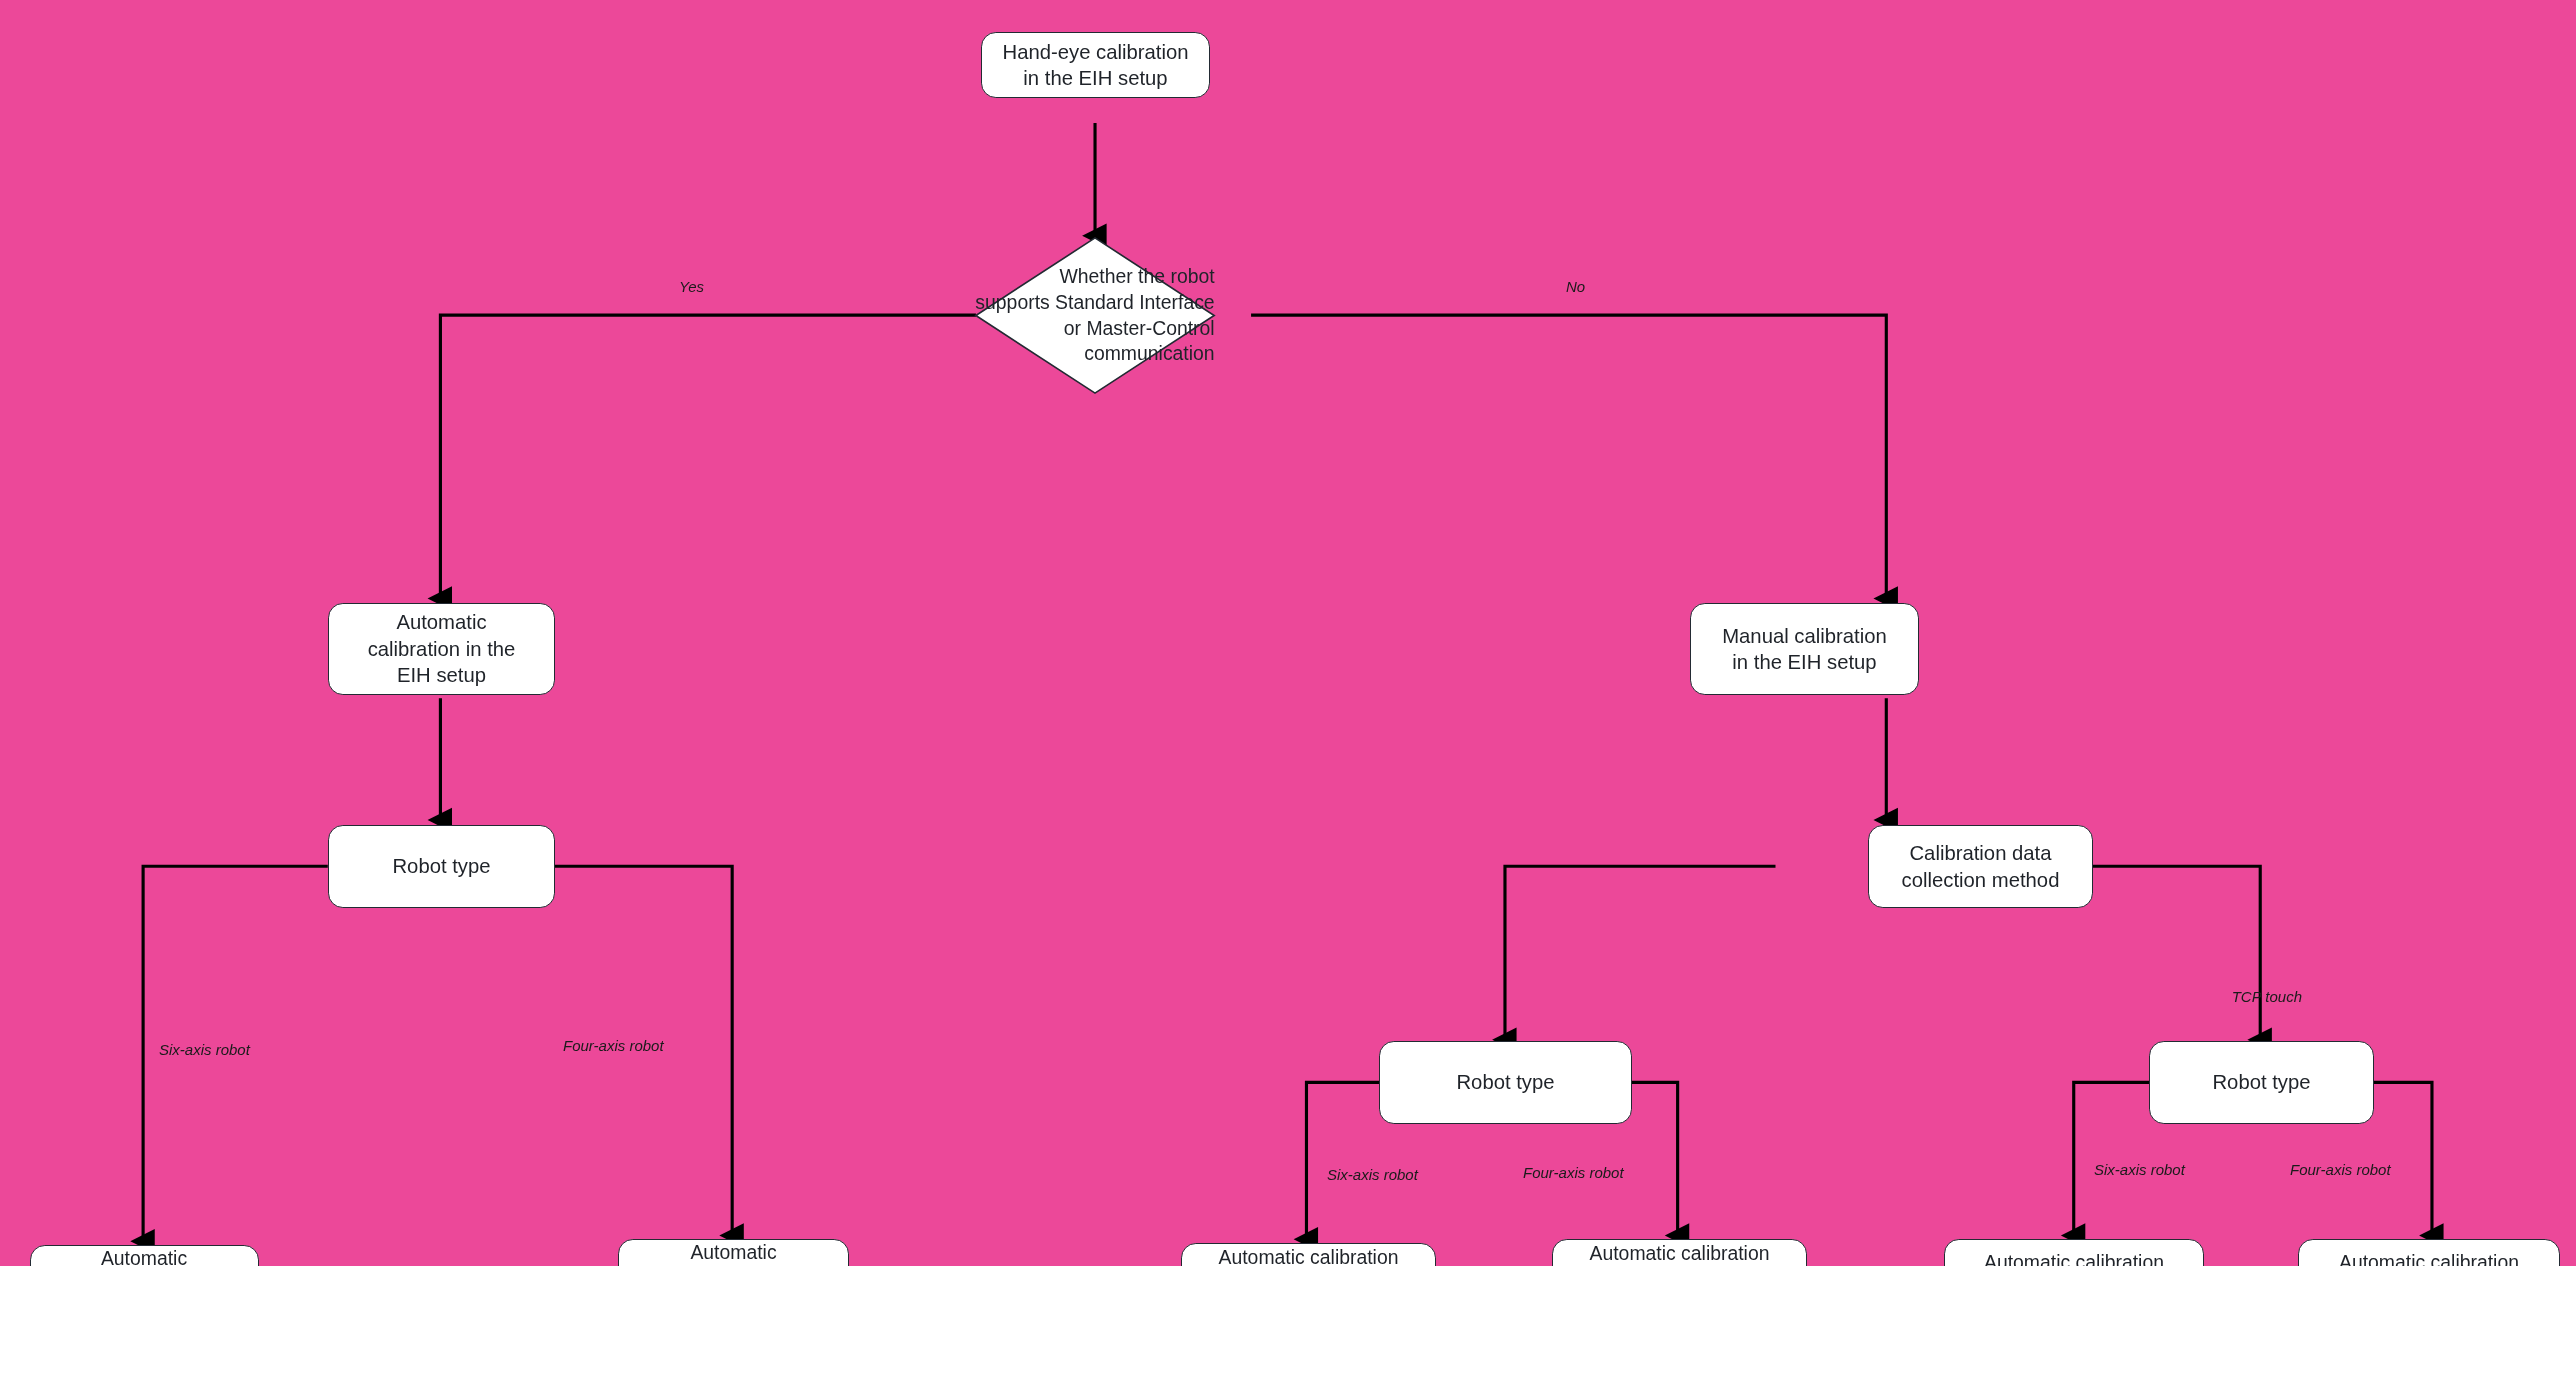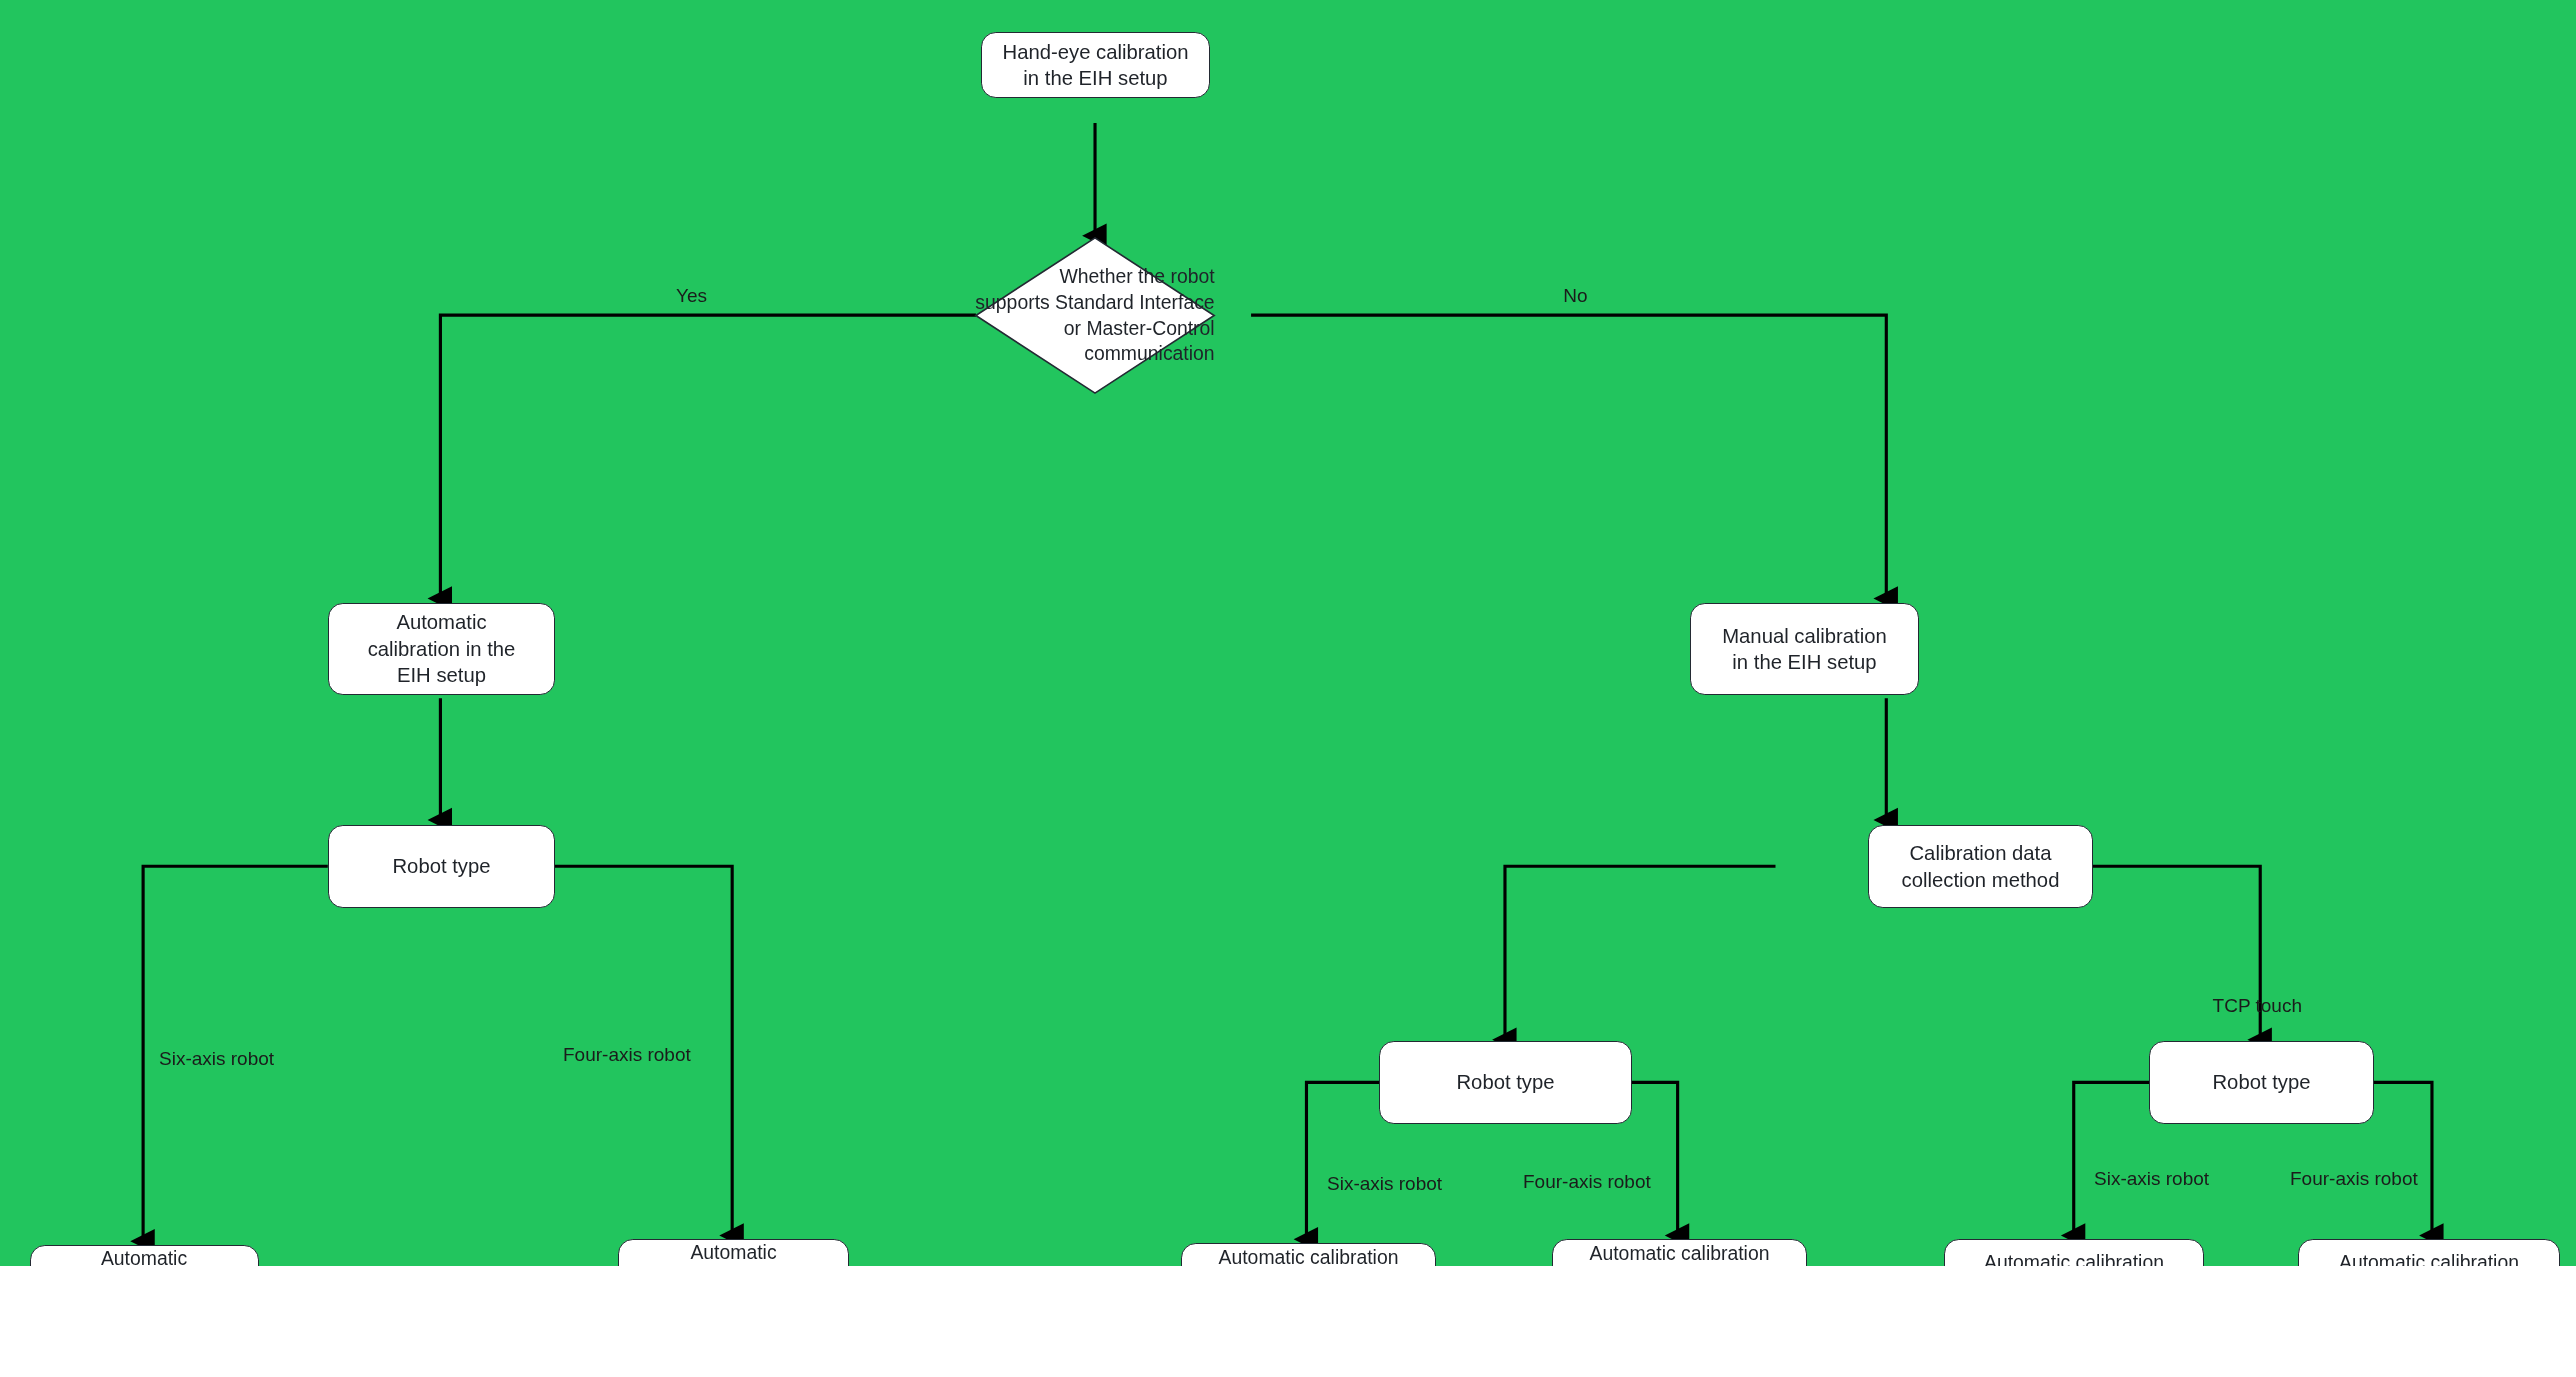--- a/index.html
+++ b/index.html
@@ -8,21 +8,21 @@
     background: #ffffff;
   }
   body {
     font-family: "Liberation Sans", sans-serif;
     -webkit-font-smoothing: antialiased;
   }
   #diagram-root {
     position: relative;
     width: 2576px;
     height: 1266px;
-    background: #22c55e;
+    background: #ec4899;
     overflow: hidden;
   }
   #edge-layer {
     position: absolute;
     left: 0;
     top: 0;
     width: 2576px;
     height: 1378px;
   }
   .node {
@@ -63,25 +63,26 @@
     z-index: 2;
     text-align: right;
     font-size: 19.4px;
     line-height: 1.32;
     color: #1f2329;
     white-space: pre-line;
   }
   .edge-label {
     position: absolute;
     color: #1b1b1b;
-    font-size: 19px;
+    font-size: 15px;
     line-height: 1.36;
     text-align: center;
     white-space: pre-line;
     z-index: 4;
+    font-style: italic;
   }
 </style>
 </head>
 <body>
 
 <div id="diagram-root">
 
   <svg id="edge-layer" width="2576" height="1378" viewBox="0 0 2790 1492" xmlns="http://www.w3.org/2000/svg">
     <defs>
       <marker id="arrow" markerWidth="9" markerHeight="9" refX="4.3" refY="4.3" orient="auto" markerUnits="strokeWidth">

